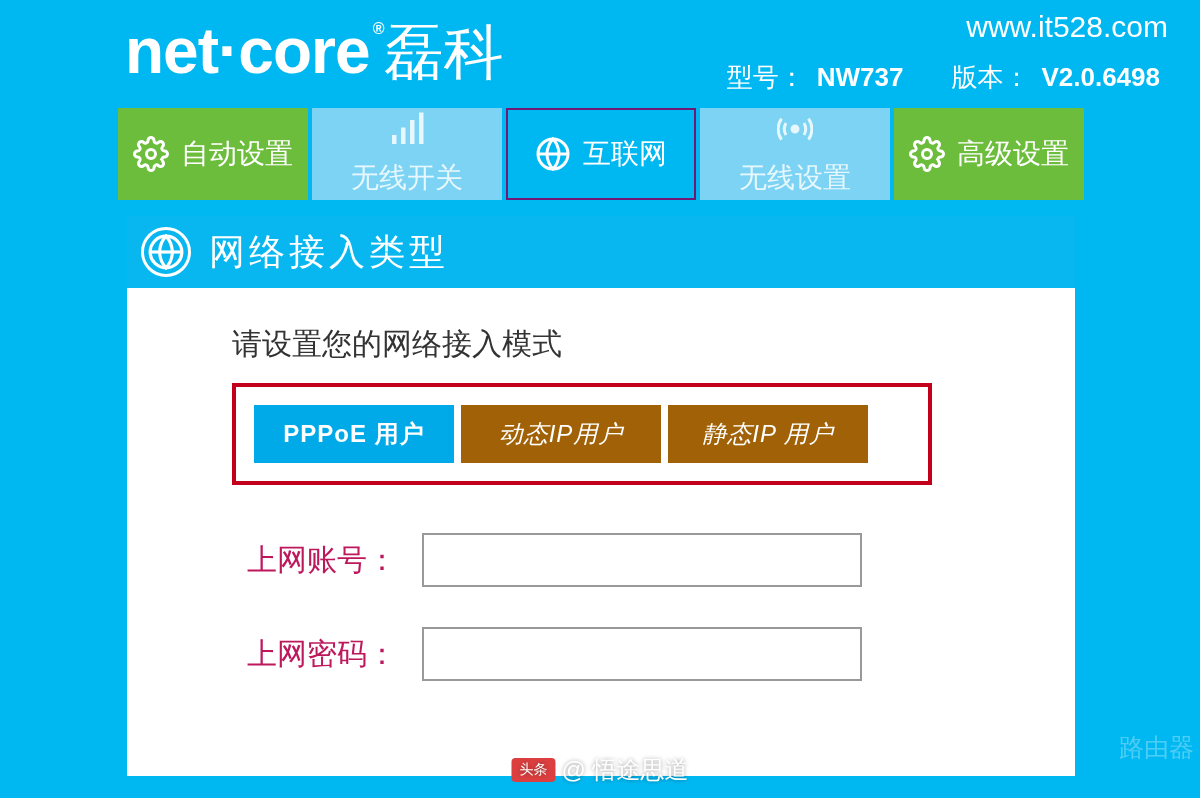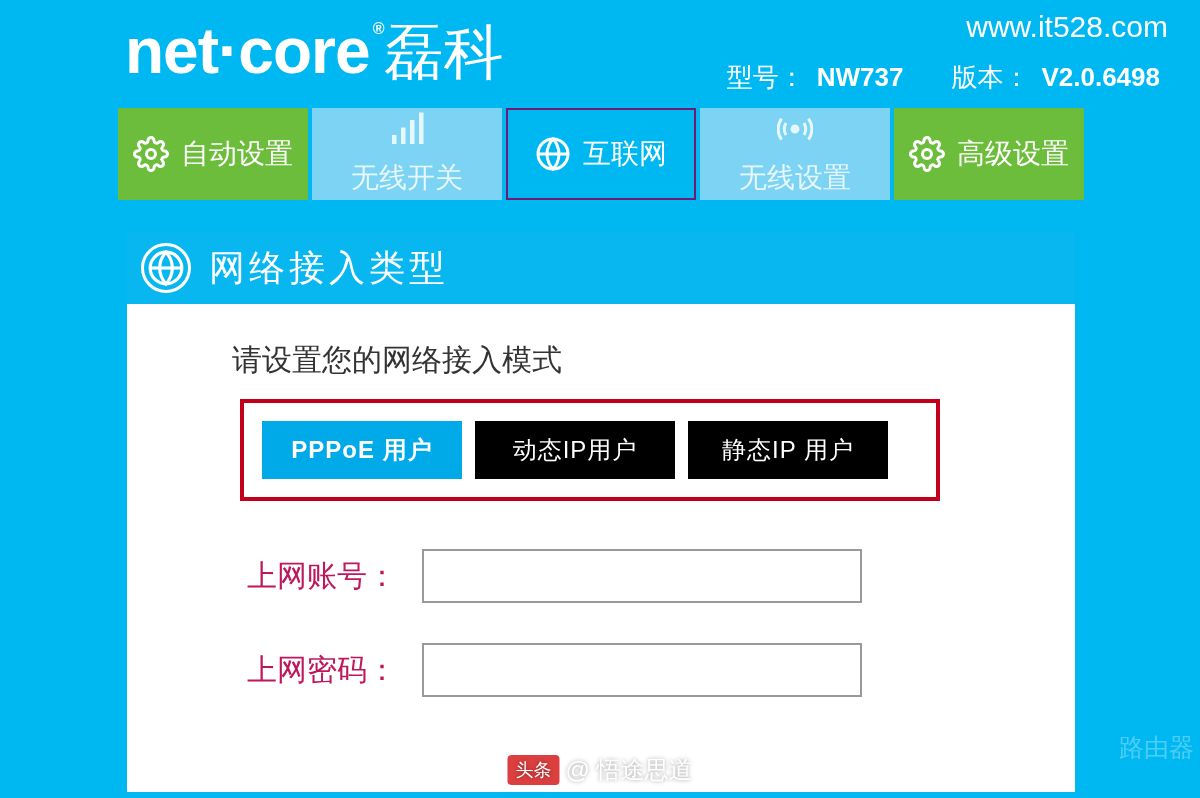--- a/index.html
+++ b/index.html
@@ -92,21 +92,21 @@
     height: 36px;
     display: inline-flex;
     align-items: center;
     justify-content: center;
   }
   .nav-icon svg { width: 100%; height: 100%; }
 
   
   .panel {
     position: absolute;
-    top: 232px;
+    top: 216px;
     left: 127px;
     width: 948px;
     height: 560px;
     background: #fff;
     border-top: 72px solid #09b7f0;
   }
   .panel-header {
     position: absolute;
     top: -72px;
     left: 0;
@@ -138,36 +138,35 @@
   }
   .prompt {
     font-size: 30px;
     color: #333;
     margin-bottom: 18px;
   }
   .options-row {
     border: 4px solid #c2001b;
     padding: 18px 18px;
     display: flex;
-    gap: 13px;
+    gap: 7px;
     width: 700px;
-    margin-left: 8px;
   }
   .opt-btn {
     height: 58px;
     width: 200px;
     display: flex;
     align-items: center;
     justify-content: center;
     font-size: 24px;
     color: #fff;
     letter-spacing: 1px;
   }
   .opt-btn.active { background: #00a9e8; font-weight: 600; }
-  .opt-btn.muted  { background: #000000; }
+  .opt-btn.muted  { background: #a16207; font-style: italic; }
 
   .form {
     margin-top: 48px;
     display: flex;
     flex-direction: column;
     gap: 40px;
   }
   .form-row {
     display: flex;
     align-items: center;
@@ -198,21 +197,21 @@
     color: #fff;
     font-size: 24px;
     display: flex;
     align-items: center;
     gap: 6px;
     text-shadow: 0 0 4px rgba(0,0,0,.4);
   }
   .attr-badge {
     background: #db3f3f;
     color: #fff;
-    font-size: 18px;
+    font-size: 14px;
     padding: 3px 8px;
     border-radius: 4px;
   }
   .side-watermark {
     position: absolute;
     right: 6px;
     bottom: 34px;
     color: rgba(255,255,255,.3);
     font-size: 25px;
     writing-mode: horizontal-tb;

